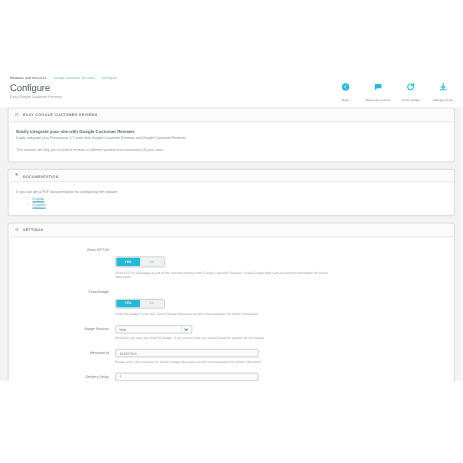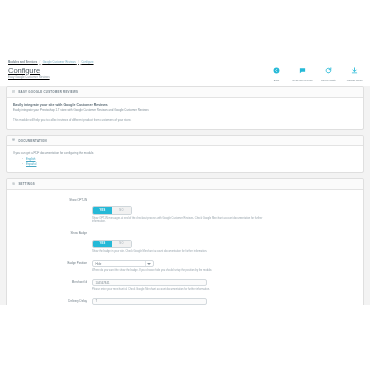--- a/index.html
+++ b/index.html
@@ -12,21 +12,21 @@
   .page{position:relative;width:370px;height:370px;background:#fff;}
 
   
   .band{background:#ffffff;}
   .content{
     position:absolute;left:0;top:55px;width:370px;height:250px;
     background:#f3f3f3;
   }
 
   
-  .hdr{background:#ffffff;padding:6px 8px 5px 8px;position:relative;height:31px;box-sizing:border-box;text-decoration:underline;}
+  .hdr{background:#ffffff;padding:6px 8px 5px 8px;position:relative;height:31px;box-sizing:border-box;}
   .crumb{font-size:2.6px;color:#6b7b86;letter-spacing:.1px;line-height:4px;white-space:nowrap;}
   .crumb .c0{color:#6b7b86;font-weight:bold;}
   .crumb .sep{color:#b5bfc6;margin:0 1.5px;}
   .crumb .c1{color:#6fa8bd;}
   .crumb .c2{color:#6fa8bd;}
   .title{font-size:7.6px;color:#4f5b62;font-weight:400;line-height:9px;margin-top:.5px;letter-spacing:-.1px;}
   .subtitle{font-size:2.9px;color:#8c9aa3;line-height:4px;margin-top:0px;}
 
   .toolbar{position:absolute;right:7px;top:6px;display:flex;gap:9px;}
   .tbtn{width:17px;display:flex;flex-direction:column;align-items:center;cursor:pointer;}

